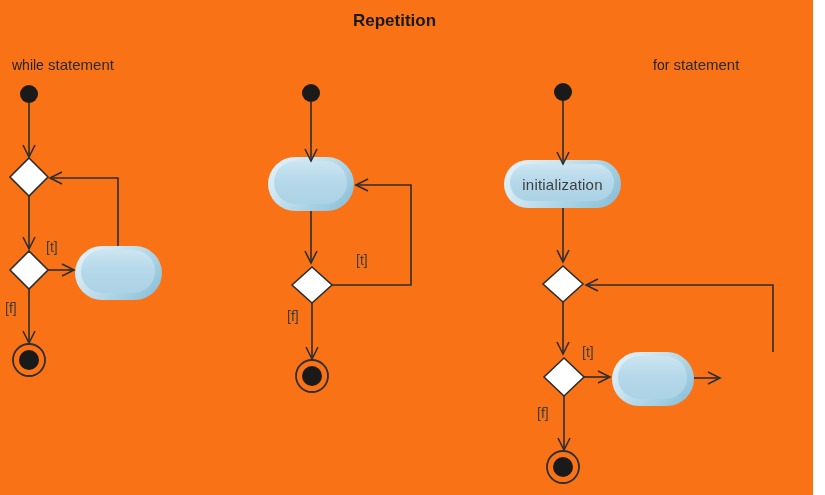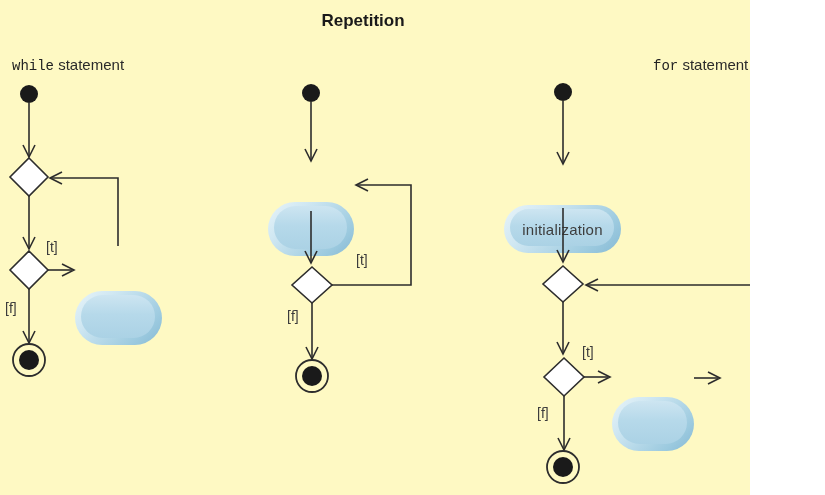--- a/index.html
+++ b/index.html
@@ -1,47 +1,47 @@
 <!DOCTYPE html>
 <html><head>
 <meta charset="utf-8">
 <style>
   html,body{margin:0;padding:0;background:#ffffff;}
   .stage{
-    position:relative;width:750px;height:495px;background:#fef9c3;overflow:hidden;
+    position:relative;width:813px;height:495px;background:#f97316;overflow:hidden;
     font-family:"Liberation Sans",sans-serif;color:#2a2a2a;
   }
   .page-title{
     position:absolute;left:0;right:24px;top:11px;text-align:center;
     font-size:17px;font-weight:700;color:#1a1a1a;
   }
   .section-label{
     position:absolute;top:56px;font-size:15px;color:#2a2a2a;white-space:nowrap;
   }
   .section-label .code{
-    font-family:Liberation Mono, monospace;font-size:14px;color:#222;
+    font-family:Liberation Sans, sans-serif;font-size:14px;color:#222;
   }
   .guard{
     position:absolute;font-size:14px;color:#3c3c3c;
     font-family:"Liberation Sans",sans-serif;
   }
   .capsule{
     position:absolute;border-radius:28px;
     background:linear-gradient(135deg,#e8f4f9 0%,#cfe7f2 30%,#9ccadf 78%,#86b9d4 100%);
     display:flex;align-items:center;justify-content:center;
   }
   .capsule::before{
     content:"";position:absolute;left:6px;right:7px;top:4px;bottom:7px;border-radius:22px;
     background:linear-gradient(180deg,#cde5f1 0%,#b6d9ea 45%,#abd2e5 100%);
   }
   .capsule span{
     position:relative;font-size:15px;color:#3e3e3e;letter-spacing:0.2px;
   }
   svg.layer{position:absolute;left:0;top:0;z-index:5;}
-  .capsule{z-index:2;margin-top:45px;}
+  .capsule{z-index:2;}
 </style>
 </head>
 <body>
 
 <div class="stage">
 
   <div class="page-title">Repetition</div>
 
   <div class="section-label" style="left:12px;">
     <span class="code">while</span>

